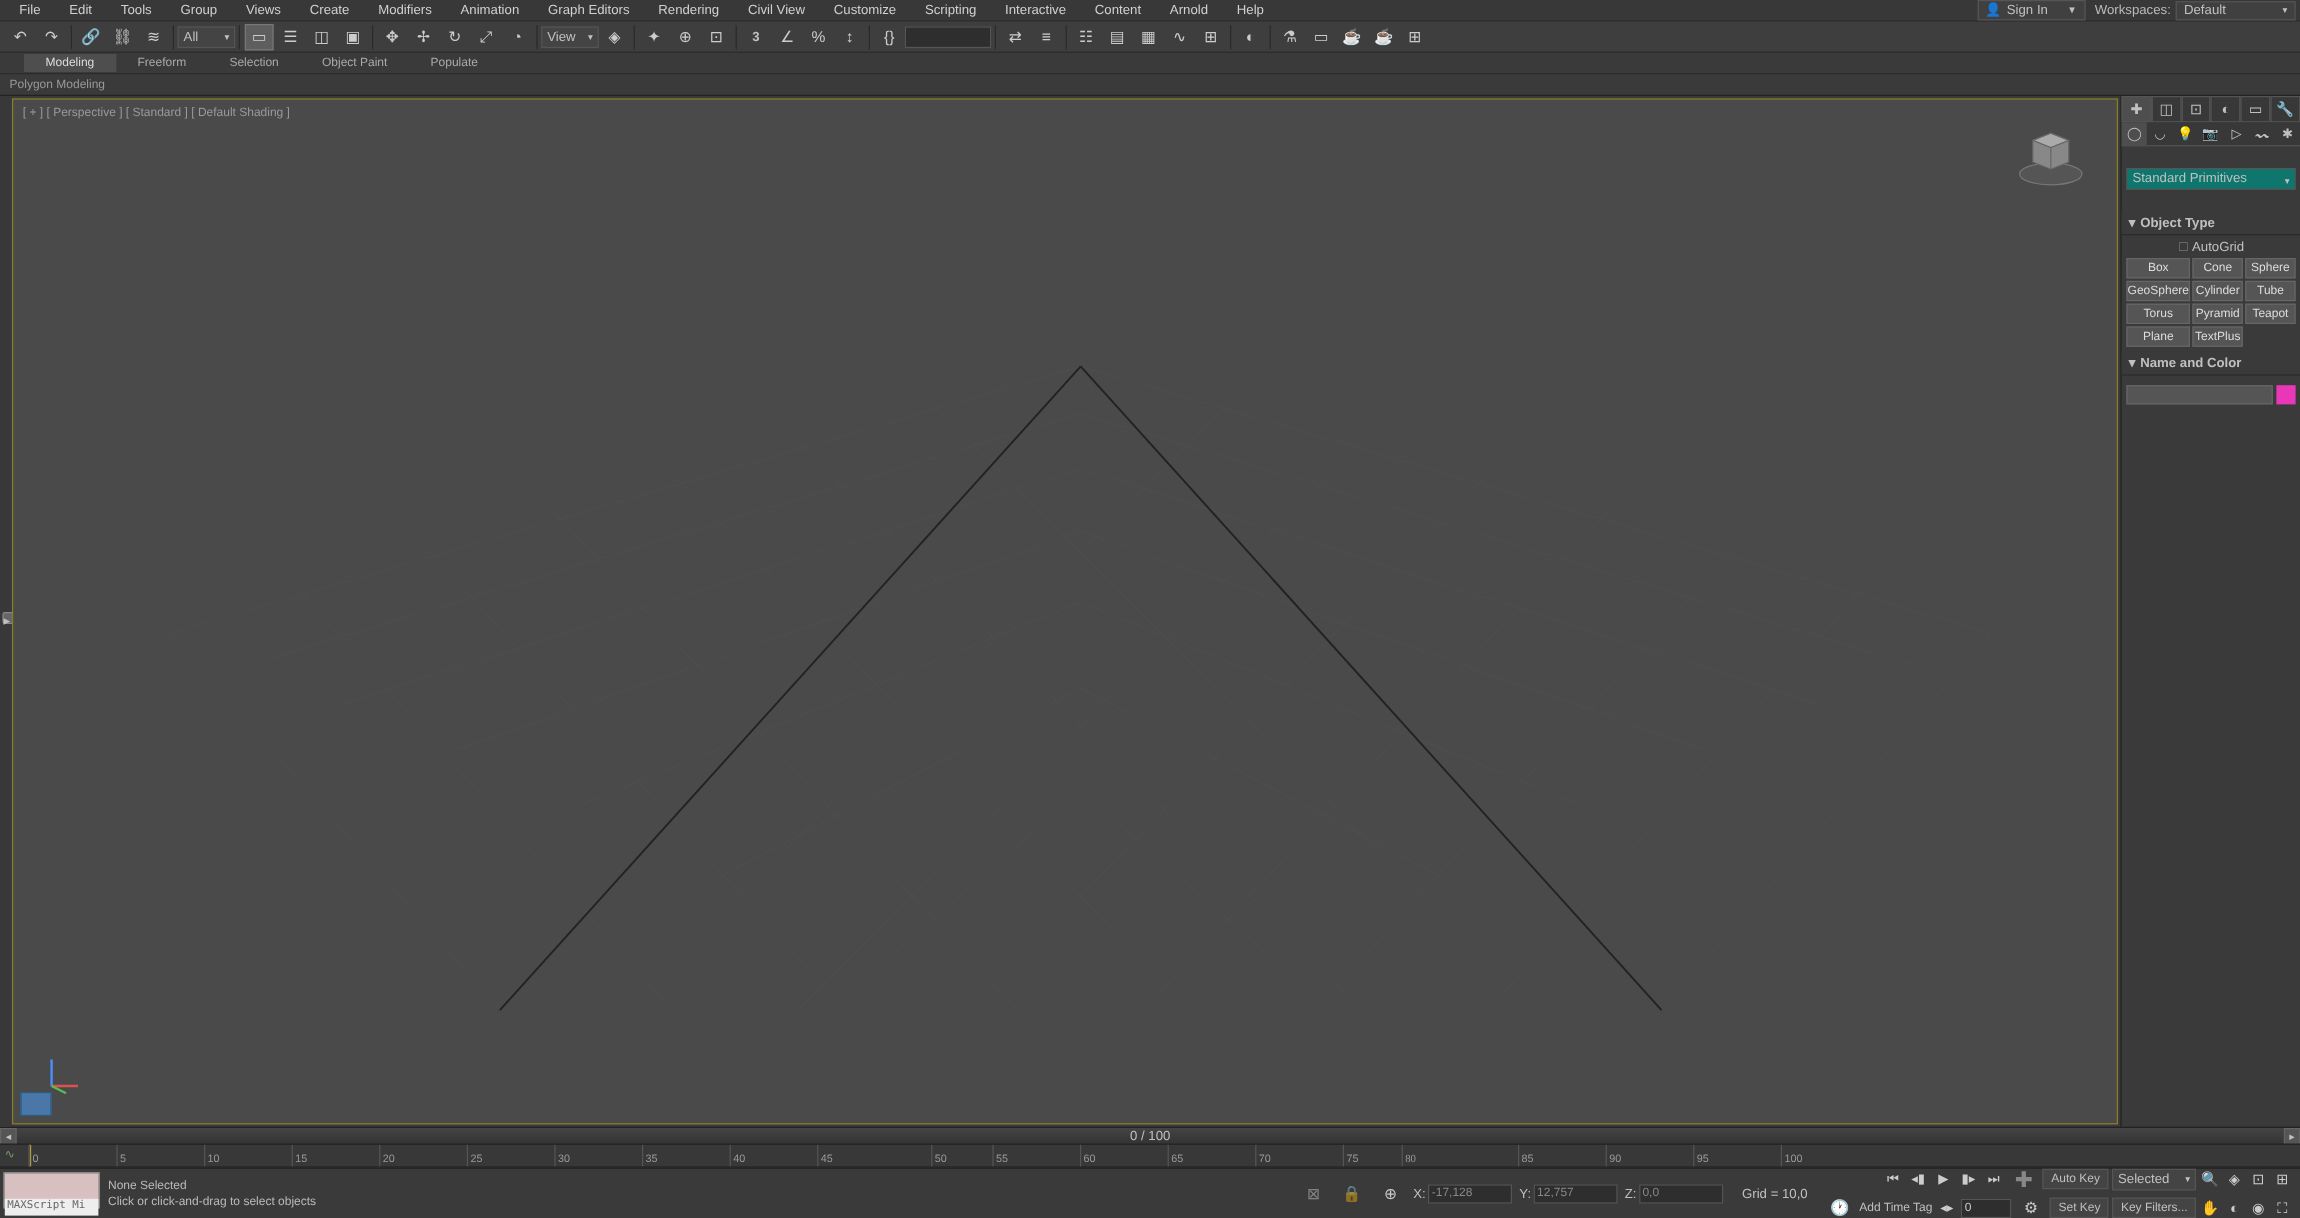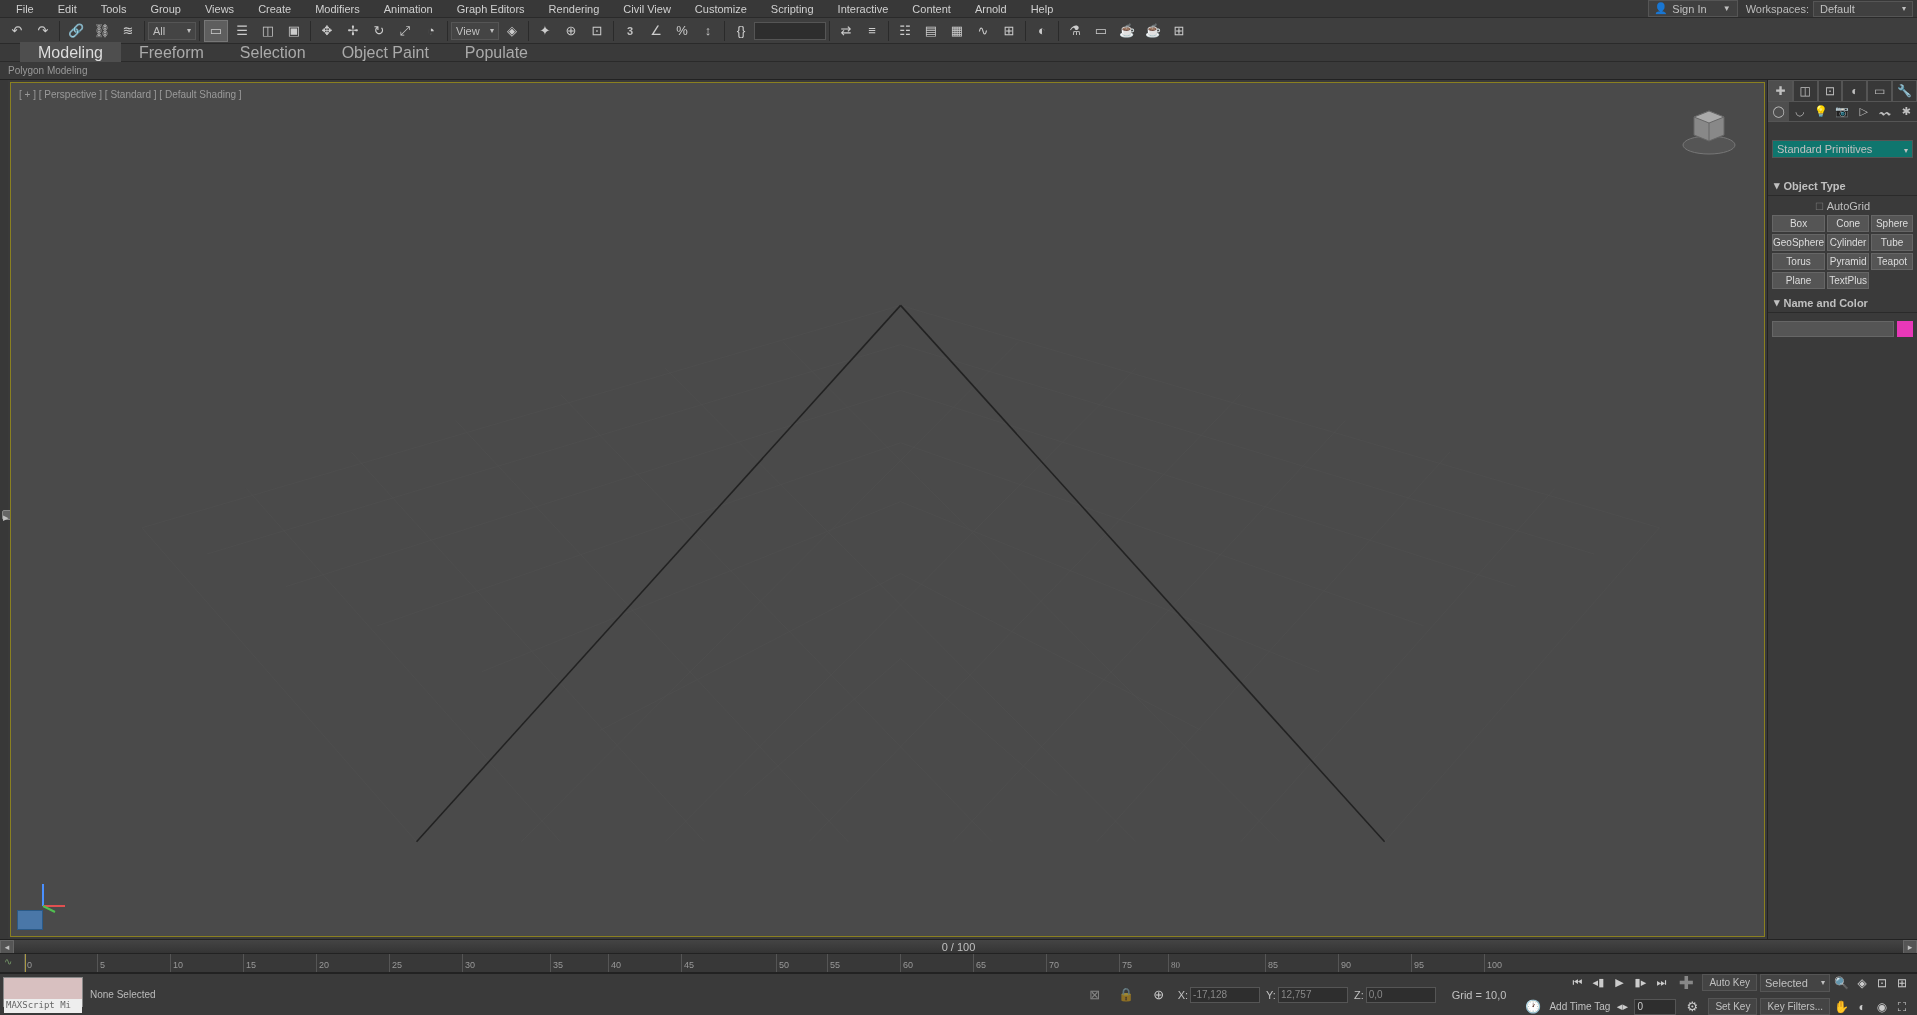--- a/index.html
+++ b/index.html
@@ -17,21 +17,21 @@
     
     .toolbar { height: 26px; background: #3e3e3e; display: flex; align-items: center; padding: 0 4px; gap: 0; border-bottom: 1px solid #2a2a2a; }
     .tb-btn { width: 24px; height: 22px; display: flex; align-items: center; justify-content: center; cursor: pointer; border: 1px solid transparent; margin: 0 1px; font-size: 13px; color: #ccc; }
     .tb-btn.active { background: #5e5e5e; border-color: #777; }
     .tb-sep { width: 1px; height: 20px; background: #2a2a2a; margin: 0 3px; }
     .tb-dd { background: #444; border: 1px solid #555; padding: 1px 4px; height: 18px; display: flex; align-items: center; min-width: 48px; font-size: 10px; color: #bbb; }
     .tb-input { background: #2e2e2e; border: 1px solid #555; height: 18px; width: 72px; }
     
     
     .ribbon-tabs { height: 18px; background: #3a3a3a; display: flex; align-items: center; padding-left: 20px; gap: 0; border-bottom: 1px solid #2a2a2a; }
-    .ribbon-tab { padding: 2px 18px; cursor: pointer; color: #aaa; font-size: 16px; }
+    .ribbon-tab { padding: 2px 18px; cursor: pointer; color: #aaa; font-size: 10px; }
     .ribbon-tab.active { background: #4e4e4e; color: #ddd; }
     
     
     .ribbon-content { height: 18px; background: #3a3a3a; display: flex; align-items: center; padding: 0 8px; border-bottom: 1px solid #222; }
     .ribbon-group-label { color: #999; font-size: 10px; }
     
     
     .main { flex: 1; display: flex; min-height: 0; }
     .viewport-area { flex: 1; position: relative; background: #4a4a4a; border: 1px solid #8a8020; margin: 2px; }
     .viewport-label { position: absolute; top: 6px; left: 8px; color: #9a9a9a; font-size: 10px; z-index: 2; }
@@ -324,21 +324,21 @@
   <span class="ruler-curve">∿</span>
   <div class="ruler-marker"></div>
   <div id="ruler-ticks">
       <div class="ruler-tick" style="left: 24px;">0</div>
       <div class="ruler-tick" style="left: 97px;">5</div>
       <div class="ruler-tick" style="left: 170px;">10</div>
       <div class="ruler-tick" style="left: 243px;">15</div>
       <div class="ruler-tick" style="left: 316px;">20</div>
       <div class="ruler-tick" style="left: 389px;">25</div>
       <div class="ruler-tick" style="left: 462px;">30</div>
-      <div class="ruler-tick" style="left: 535px; margin-left: 15px;">35</div>
+      <div class="ruler-tick" style="left: 535px;">35</div>
       <div class="ruler-tick" style="left: 608px;">40</div>
       <div class="ruler-tick" style="left: 681px;">45</div>
       <div class="ruler-tick" style="left: 776px;">50</div>
       <div class="ruler-tick" style="left: 827px;">55</div>
       <div class="ruler-tick" style="left: 900px;">60</div>
       <div class="ruler-tick" style="left: 973px;">65</div>
       <div class="ruler-tick" style="left: 1046px;">70</div>
       <div class="ruler-tick" style="left: 1119px;">75</div>
       <div class="ruler-tick" style="left: 1168px; font-family: Liberation Serif, serif;">80</div>
       <div class="ruler-tick" style="left: 1265px;">85</div>
@@ -348,20 +348,21 @@
     </div>
 </div>
 
 <div class="statusbar">
   <div style="position:relative">
     <div class="status-thumb"></div>
     <div class="maxscript-box">MAXScript Mi</div>
   </div>
   <div class="status-left">
     <div class="status-text">None Selected</div>
+    <div class="status-text">Click or click-and-drag to select objects</div>
   </div>
   <div class="status-coords">
     <div class="tb-btn" style="opacity:0.5">⊠</div>
     <div class="tb-btn" style="opacity:0.5">🔒</div>
     <div class="tb-btn">⊕</div>
     <div class="coord-group">
         <span>X:</span>
         <input class="coord-input" value="-17,128" style="">
       </div>
     <div class="coord-group">

